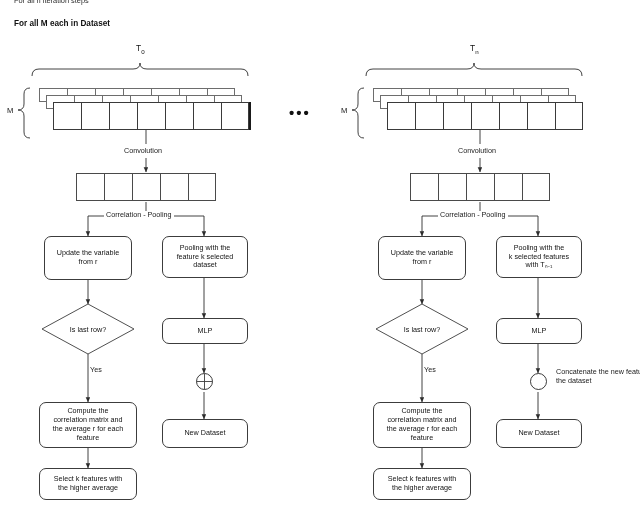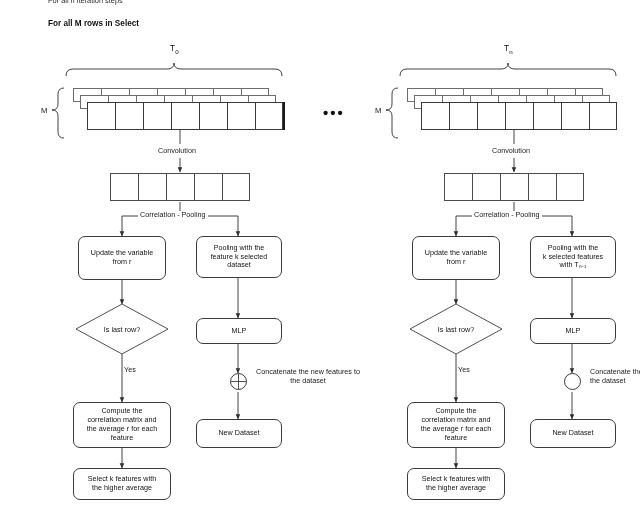--- a/index.html
+++ b/index.html
@@ -5,21 +5,21 @@
 <style>
   html,body{margin:0;padding:0;}
   body{
     width:640px;height:509px;
     background:#ffffff;
     font-family:"Liberation Sans", sans-serif;
     color:#000000;
     overflow:hidden;
     position:relative;
   }
-  #canvas{position:absolute;left:0;top:0;width:552px;height:509px;margin-left:34px;}
+  #canvas{position:absolute;left:0;top:0;width:552px;height:509px;}
   svg.layer{position:absolute;left:0;top:0;width:640px;height:509px;pointer-events:none;}
 
   .lbl{position:absolute;font-size:7.2px;line-height:8.6px;color:#1a1a1a;white-space:nowrap;}
   .lbl-wrap{position:absolute;font-size:7.2px;line-height:8.6px;color:#1a1a1a;text-align:center;}
 
   .hdr-clip{position:absolute;left:14px;top:-4px;font-size:7.4px;color:#2b2b2b;white-space:nowrap;}
   .hdr-main{position:absolute;left:14px;top:19px;font-size:8.2px;font-weight:bold;color:#111;white-space:nowrap;}
 
   .tlabel{position:absolute;font-size:8.4px;color:#111;white-space:nowrap;}
   .tlabel sub{font-size:6.2px;}
@@ -81,21 +81,21 @@
     background:#fff;
     box-sizing:border-box;
   }
 </style>
 </head>
 <body>
 
 <div id="canvas">
 
   <div class="hdr-clip">For all n iteration steps</div>
-  <div class="hdr-main">For all M rows in Select</div>
+  <div class="hdr-main">For all M each in Dataset</div>
 
   <svg class="layer" viewBox="0 0 640 509">
     <defs>
       <marker id="ah" markerWidth="7" markerHeight="7" refX="5.4" refY="2.6" orient="auto">
         <path d="M0,0 L5.6,2.6 L0,5.2 z" fill="#2c2c2c"></path>
       </marker>
     </defs>
 
     <path d="M32,76 q0,-7 7,-7 L133,69 q7,0 7,-6 q0,6 7,6 L241,69 q7,0 7,7" fill="none" stroke="#2c2c2c" stroke-width="0.9"></path>
 
@@ -236,24 +236,20 @@
   </div>
 
   <div class="circ" style="left:196px;top:373px;width:17px;height:17px;"></div>
   <svg class="layer" viewBox="0 0 640 509">
     <line x1="196.5" y1="381.5" x2="212.5" y2="381.5" stroke="#3c3c3c" stroke-width="0.9"></line>
     <line x1="204.5" y1="373.5" x2="204.5" y2="389.5" stroke="#3c3c3c" stroke-width="0.9"></line>
     <line x1="530.5" y1="381.5" x2="546.5" y2="381.5" stroke="#3c3c3c" stroke-width="0.9"></line>
     <line x1="538.5" y1="373.5" x2="538.5" y2="389.5" stroke="#3c3c3c" stroke-width="0.9"></line>
   </svg>
 
-  <div class="lbl-wrap" style="left:222px;top:368px;width:104px;">
-    <span>Concatenate the new</span>
-    <span>features to the dataset</span>
-  </div>
 
   <div class="rbox" style="left:162px;top:419px;width:86px;height:29px;">
     <span>New Dataset</span>
   </div>
 
   <div class="ellipsis" style="left:289px;top:105px;">•••</div>
 
   <div class="tlabel" style="left:470px;top:43px;">
     <span>T</span><sub>n</sub>
   </div>

